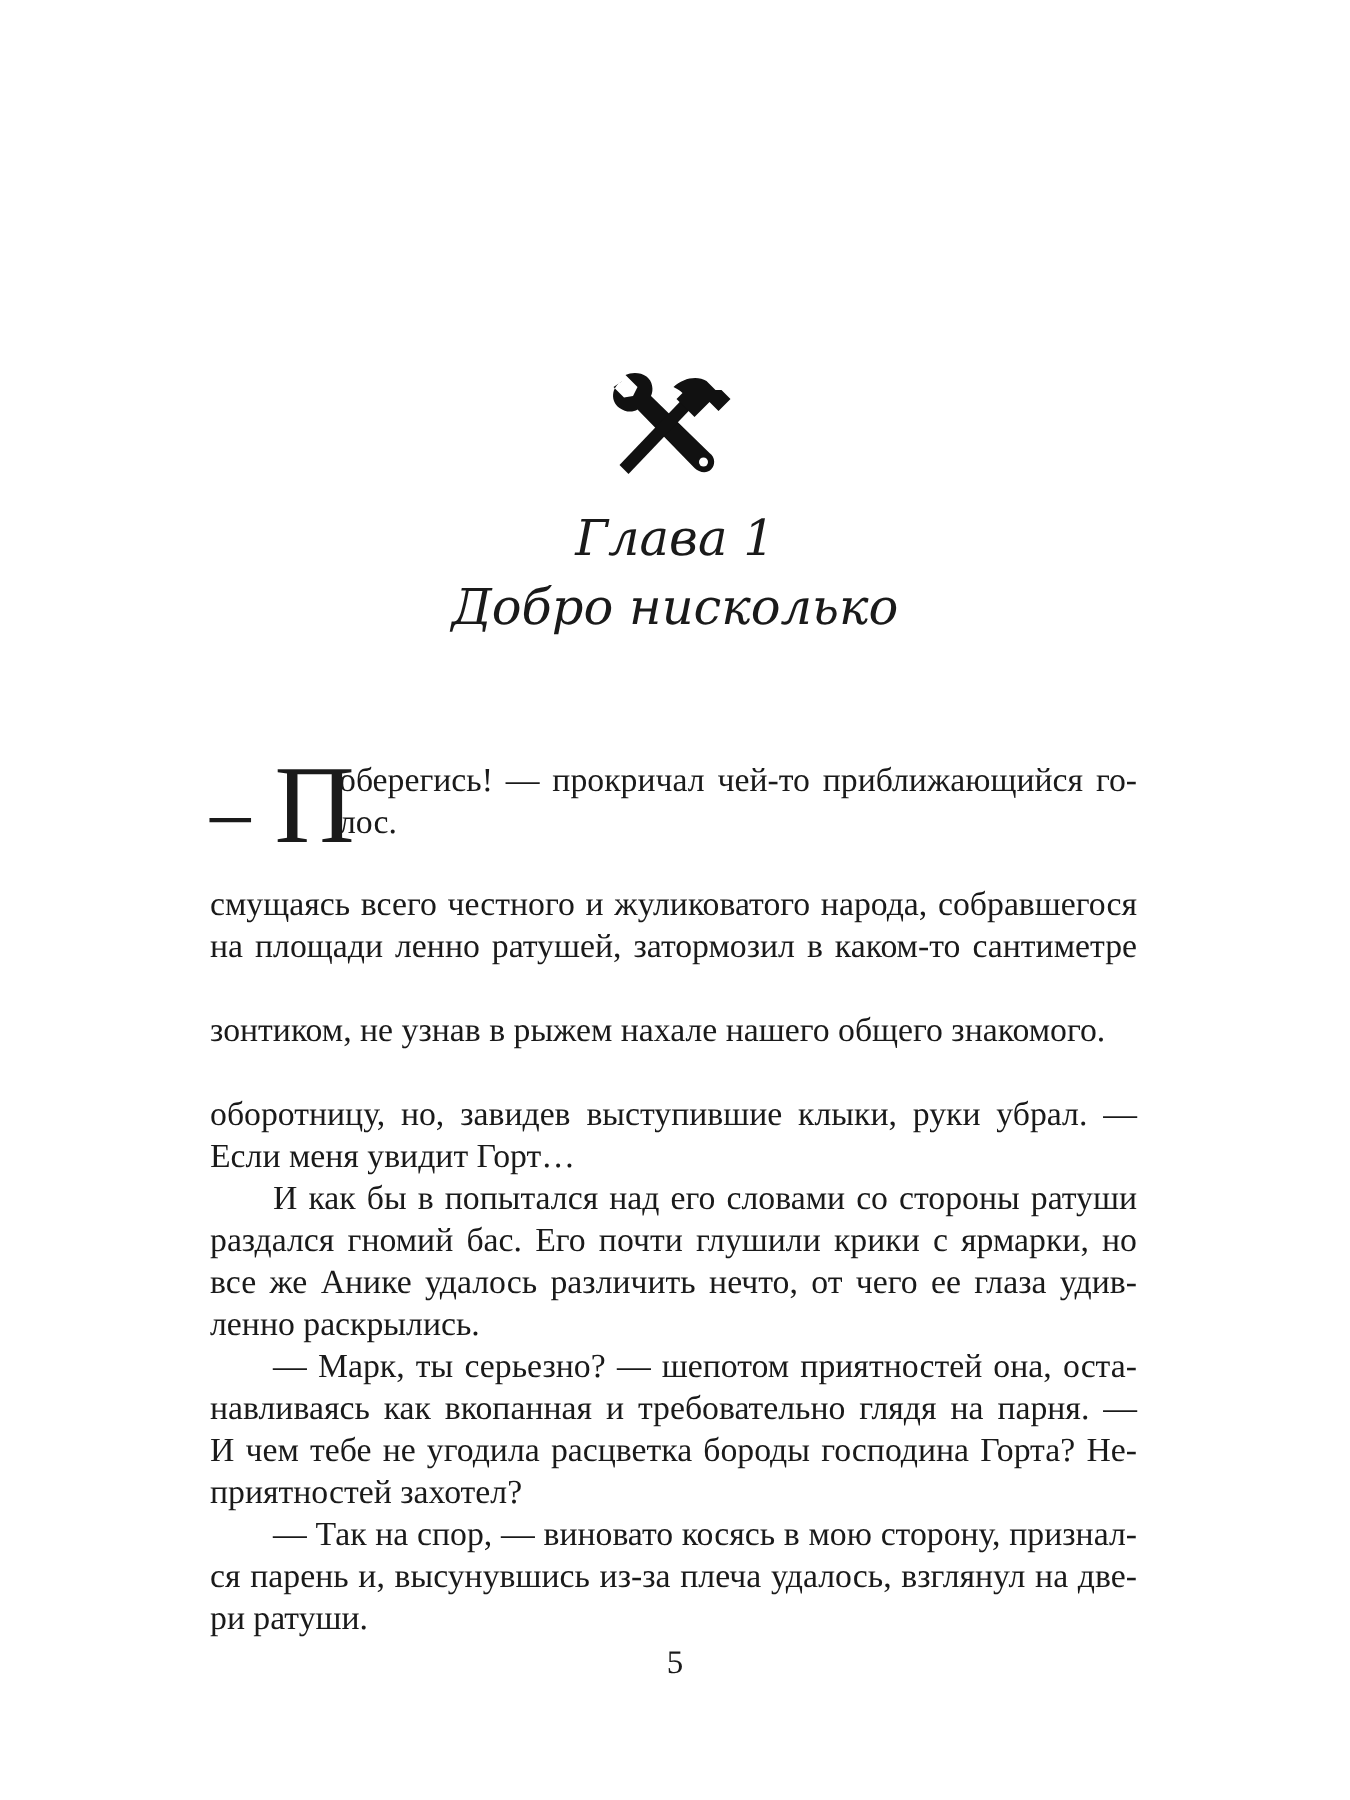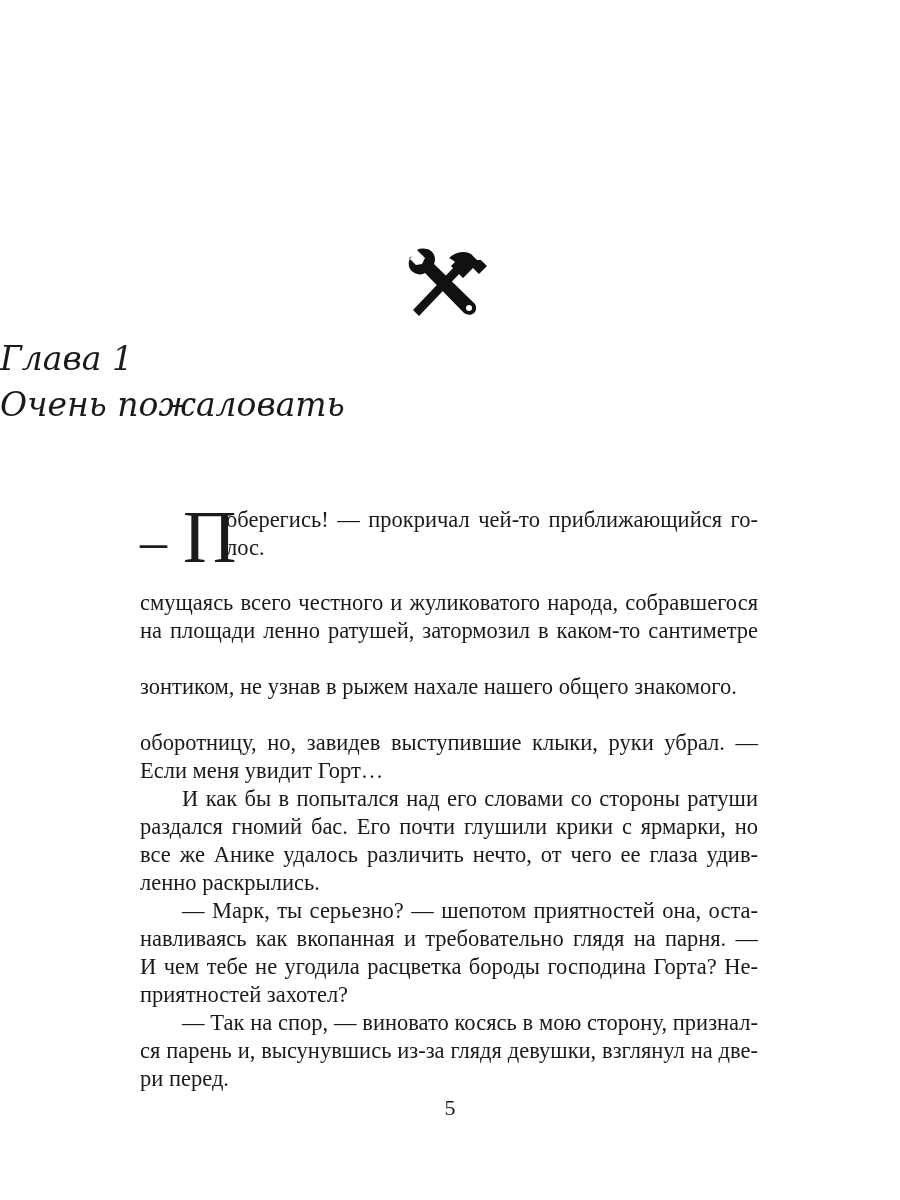--- a/index.html
+++ b/index.html
@@ -1,19 +1,19 @@
 <!DOCTYPE html>
 <html><head>
   <meta charset="utf-8">
   <style>
     html, body { margin: 0; padding: 0; background: #ffffff; }
     body { width: 900px; height: 1200px; position: relative; overflow: hidden; color: #1a1a1a; }
     .page { position: absolute; left: 0; top: 0; width: 900px; height: 1200px; background: #ffffff; }
     .ornament { position: absolute; left: 405px; top: 248px; width: 86px; height: 72px; }
-    .chapter-heading { position: absolute; left: 0; top: 336px; width: 900px; text-align: left;
+    .chapter-heading { position: absolute; left: 0; top: 336px; width: 900px; text-align: center;
       font-family: "DejaVu Serif", "Liberation Serif", serif; font-style: italic; font-size: 33px; line-height: 46px; color: #1a1a1a; }
     .chapter-heading div { white-space: nowrap; }
     .body-text { position: absolute; left: 0; top: 0; width: 900px; height: 1200px;
       font-family: "Liberation Serif", "DejaVu Serif", serif; font-size: 22.5px; color: #1a1a1a; }
     .line { position: absolute; left: 140px; width: 618px; height: 28px; line-height: 28px; white-space: nowrap;
       text-align: justify; text-align-last: justify; }
     .line.indent { left: 182px; width: 576px; }
     .line.last { text-align-last: left; }
     .line.dropcap-line { left: 226px; width: 532px; }
     .dropcap-dash { position: absolute; left: 140px; top: 514px; font-family: "Liberation Serif", serif; font-size: 54px; line-height: 54px; }
@@ -34,21 +34,21 @@
     </g>
 
     <g fill="#111111">
       <path d="M8 62 L14 68 L56 24 L50 18 Z"></path>
       <path d="M44 10 C50 4 60 2 66 6 L72 12 L76 12 L82 18 L74 26 L68 20 L58 30 L46 18 L50 14 C48 12 46 11 44 10 Z"></path>
     </g>
   </svg>
 
   <div class="chapter-heading">
     <div>Глава 1</div>
-    <div>Очень пожаловать</div>
+    <div>Добро нисколько</div>
   </div>
 
   <div class="body-text">
     <span class="dropcap-dash">–</span>
     <span class="dropcap-letter">П</span>
 
     <div class="line dropcap-line" style="top:506px">оберегись! — прокричал чей-то приближающийся го-</div>
     <div class="line dropcap-line last" style="top:534px">лос.</div>
 
     <div class="line" style="top:589px">смущаясь всего честного и жуликоватого народа, собравшегося</div>
@@ -62,18 +62,18 @@
     <div class="line" style="top:813px">раздался гномий бас. Его почти глушили крики с ярмарки, но</div>
     <div class="line" style="top:841px">все же Анике удалось различить нечто, от чего ее глаза удив-</div>
     <div class="line last" style="top:869px">ленно раскрылись.</div>
 
     <div class="line indent" style="top:897px">— Марк, ты серьезно? — шепотом приятностей она, оста-</div>
     <div class="line" style="top:925px">навливаясь как вкопанная и требовательно глядя на парня. —</div>
     <div class="line" style="top:953px">И чем тебе не угодила расцветка бороды господина Горта? Не-</div>
     <div class="line last" style="top:981px">приятностей захотел?</div>
 
     <div class="line indent" style="top:1009px">— Так на спор, — виновато косясь в мою сторону, признал-</div>
-    <div class="line" style="top:1037px">ся парень и, высунувшись из-за глядя девушки, взглянул на две-</div>
-    <div class="line last" style="top:1065px">ри перед.</div>
+    <div class="line" style="top:1037px">ся парень и, высунувшись из-за плеча удалось, взглянул на две-</div>
+    <div class="line last" style="top:1065px">ри ратуши.</div>
   </div>
 
   <div class="page-number">5</div>
 </div>
 
 </body></html>

